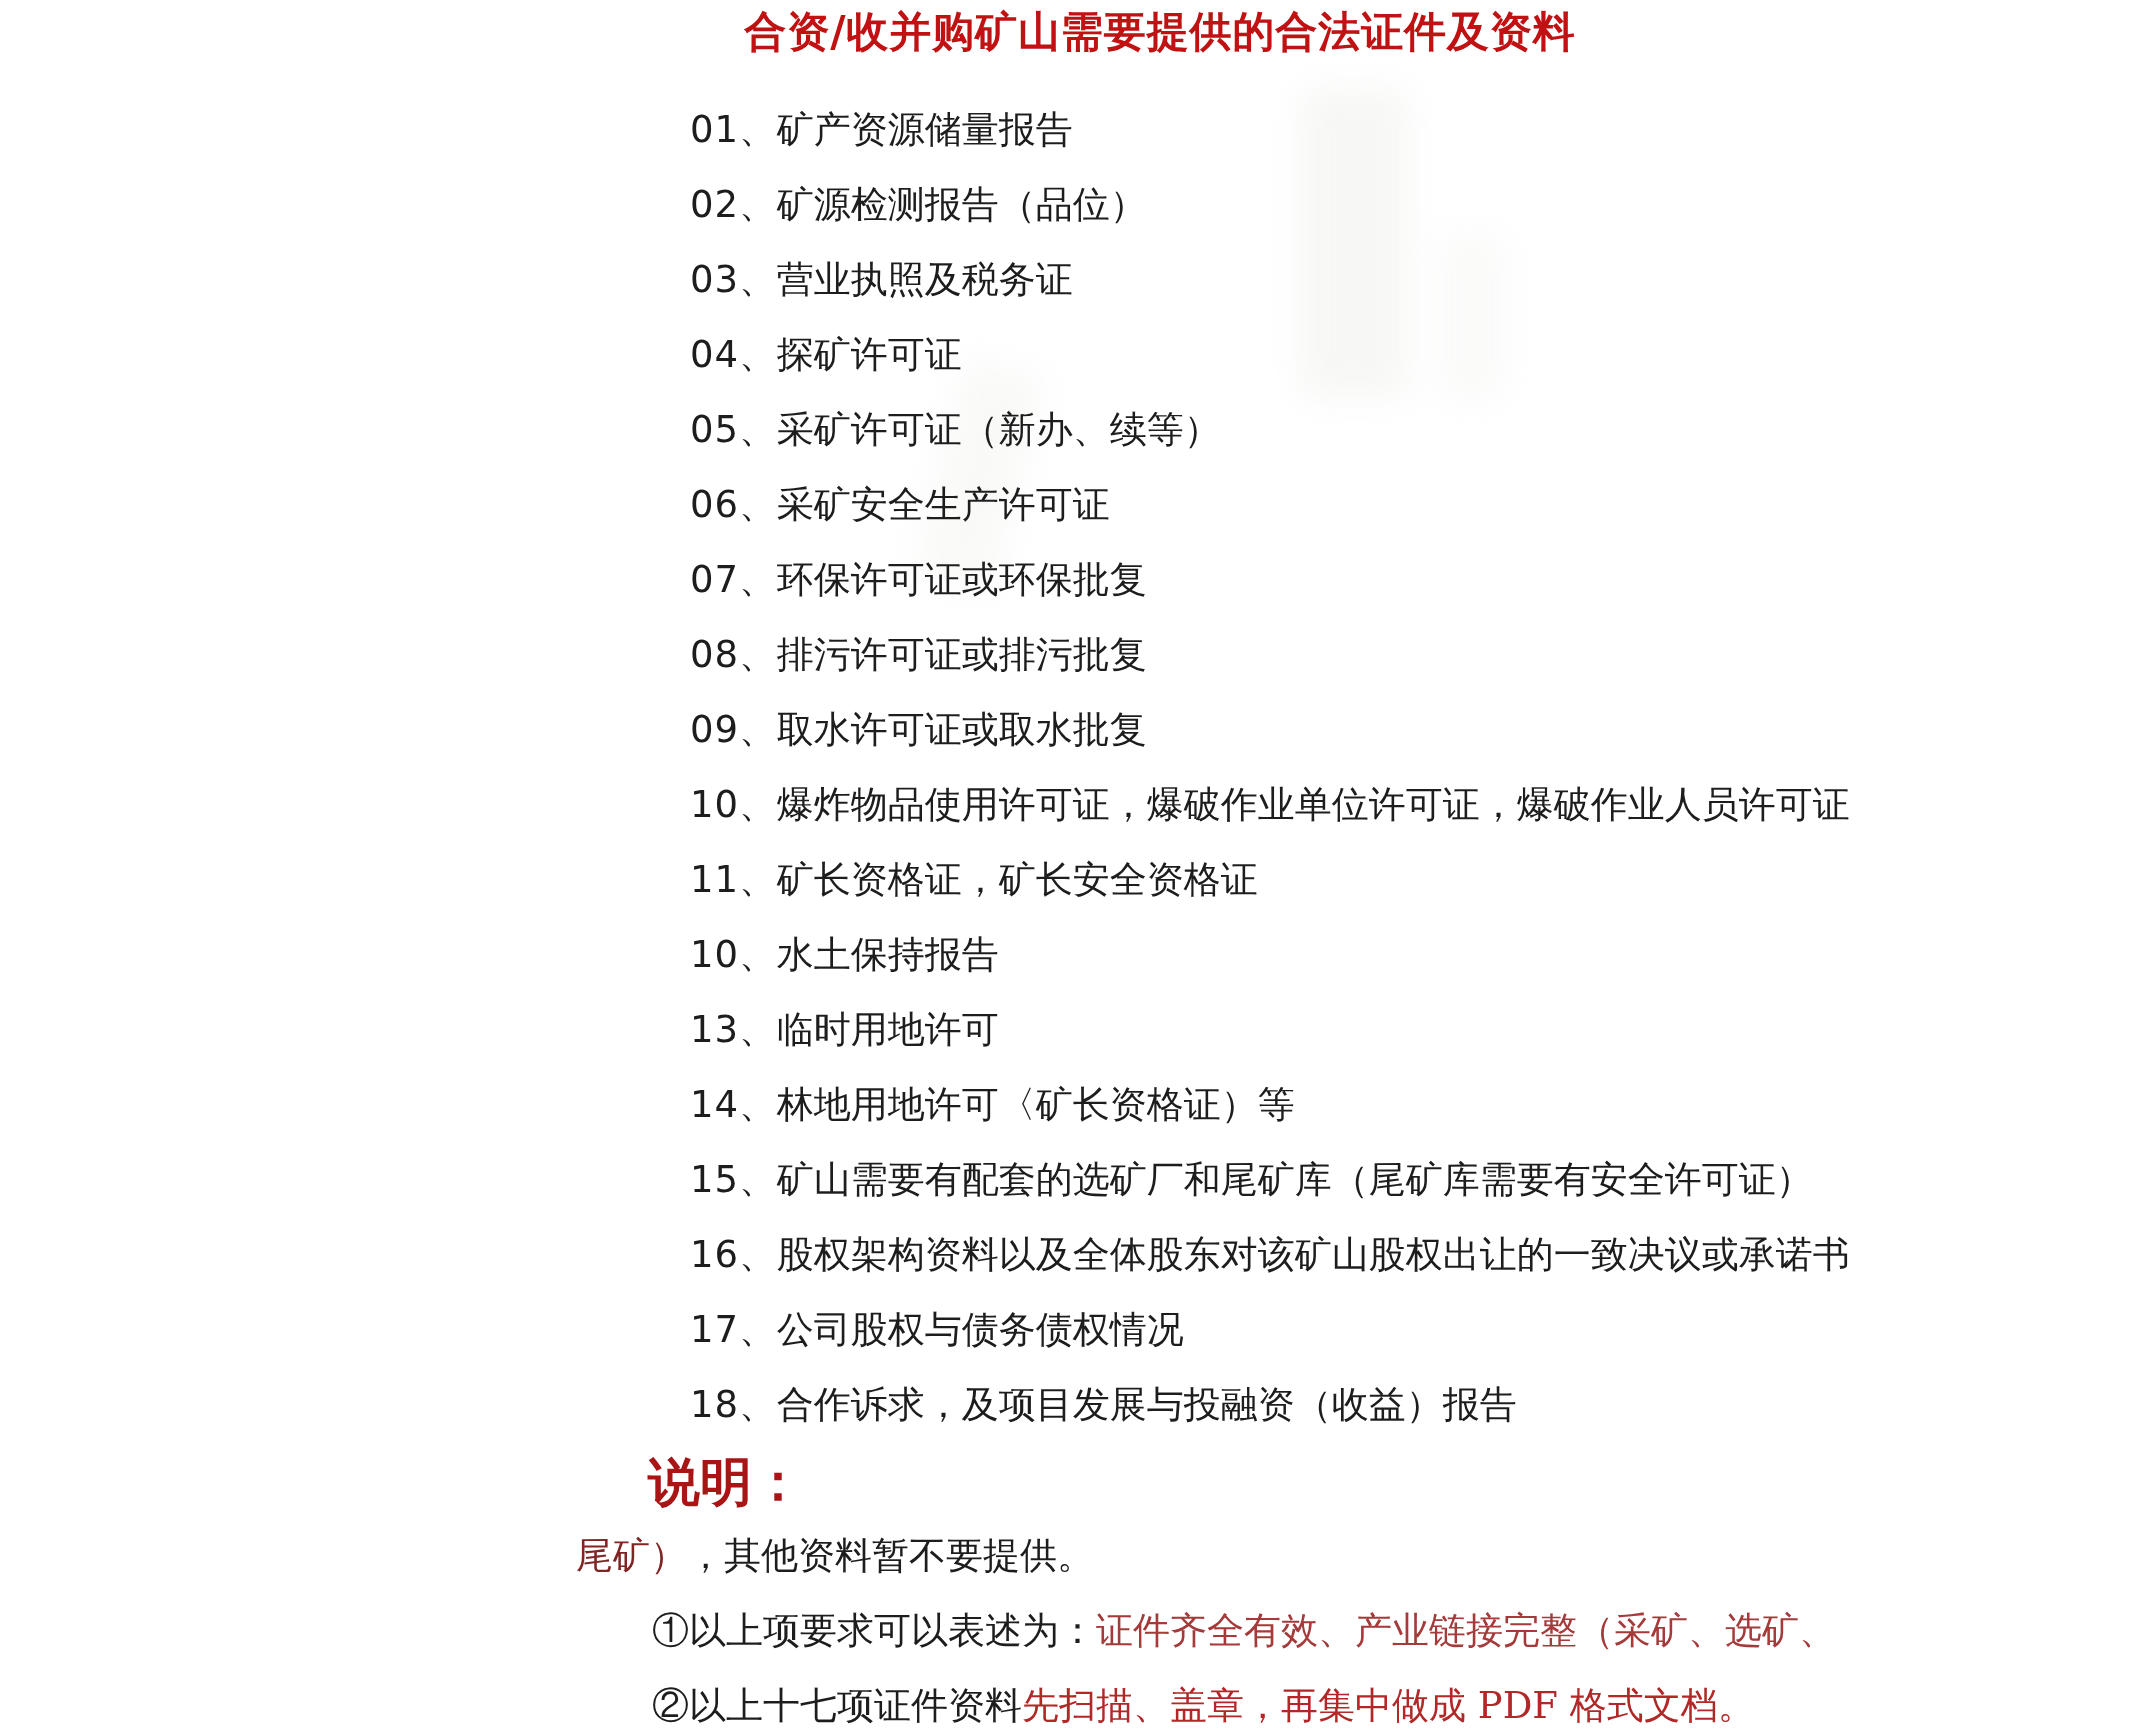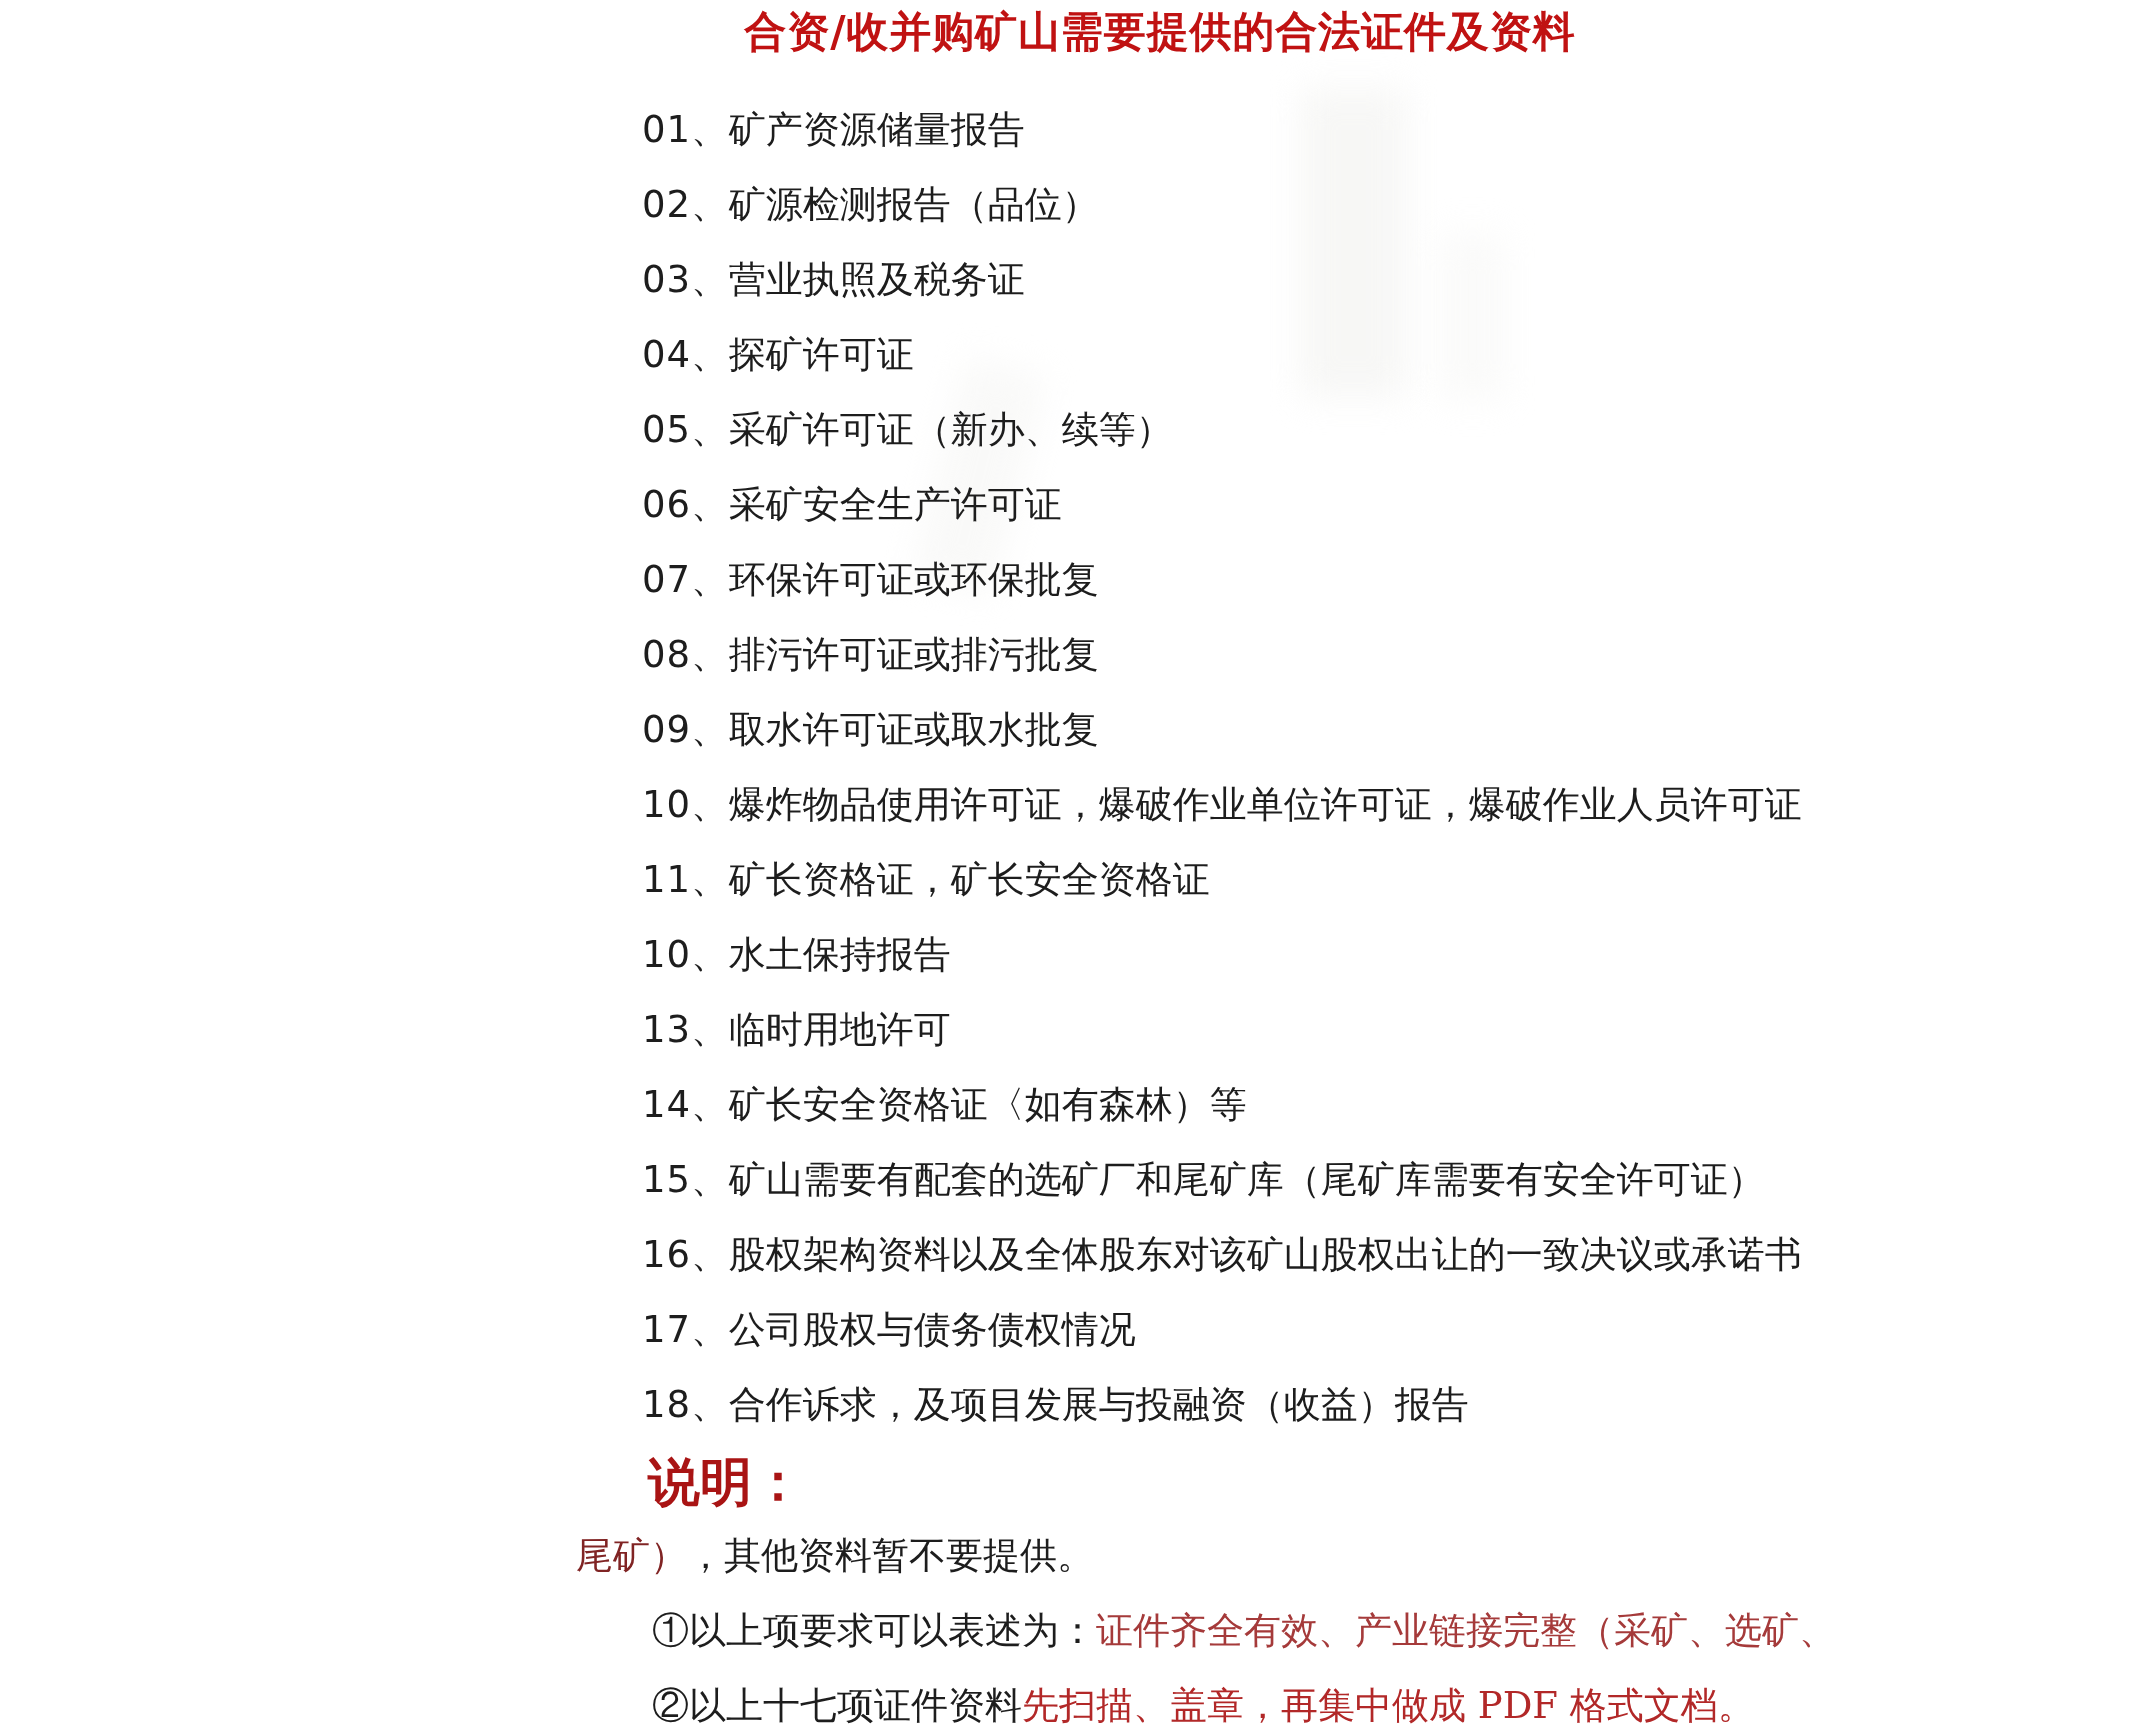--- a/index.html
+++ b/index.html
@@ -47,20 +47,21 @@
     top: 109px;
     left: 0;
     width: 100%;
   }
   .item {
     height: 75px;
     padding-left: 642px;
     font-size: 37px;
     line-height: 41px;
     white-space: nowrap;
+    margin-left: 48px;
   }
   .item .num {
     font-family: "DejaVu Sans", "Liberation Sans", sans-serif;
     letter-spacing: 0.9px;
   }
   .notes-heading {
     height: 75px;
     padding-left: 648px;
     font-family: "DejaVu Sans", "Liberation Sans", sans-serif;
     font-weight: bold;
@@ -101,21 +102,21 @@
     <div class="item"><span class="num">04、</span><span>探矿许可证</span></div>
     <div class="item"><span class="num">05、</span><span>采矿许可证（新办、续等）</span></div>
     <div class="item"><span class="num">06、</span><span>采矿安全生产许可证</span></div>
     <div class="item"><span class="num">07、</span><span>环保许可证或环保批复</span></div>
     <div class="item"><span class="num">08、</span><span>排污许可证或排污批复</span></div>
     <div class="item"><span class="num">09、</span><span>取水许可证或取水批复</span></div>
     <div class="item"><span class="num">10、</span><span>爆炸物品使用许可证，爆破作业单位许可证，爆破作业人员许可证</span></div>
     <div class="item"><span class="num">11、</span><span>矿长资格证，矿长安全资格证</span></div>
     <div class="item"><span class="num">10、</span><span>水土保持报告</span></div>
     <div class="item"><span class="num">13、</span><span>临时用地许可</span></div>
-    <div class="item"><span class="num">14、</span><span>矿长安全资格证〈如有森林）等</span></div>
+    <div class="item"><span class="num">14、</span><span>林地用地许可〈矿长资格证）等</span></div>
     <div class="item"><span class="num">15、</span><span>矿山需要有配套的选矿厂和尾矿库（尾矿库需要有安全许可证）</span></div>
     <div class="item"><span class="num">16、</span><span>股权架构资料以及全体股东对该矿山股权出让的一致决议或承诺书</span></div>
     <div class="item"><span class="num">17、</span><span>公司股权与债务债权情况</span></div>
     <div class="item"><span class="num">18、</span><span>合作诉求，及项目发展与投融资（收益）报告</span></div>
 
     <div class="notes-heading">说明：</div>
 
     <div class="note-line"><span class="red-dark">尾矿）</span><span class="black">，其他资料暂不要提供。</span></div>
 
     <div class="note-line indent"><span class="black">①以上项要求可以表述为：</span><span class="red-note">证件齐全有效、产业链接完整（采矿、选矿、</span></div>

